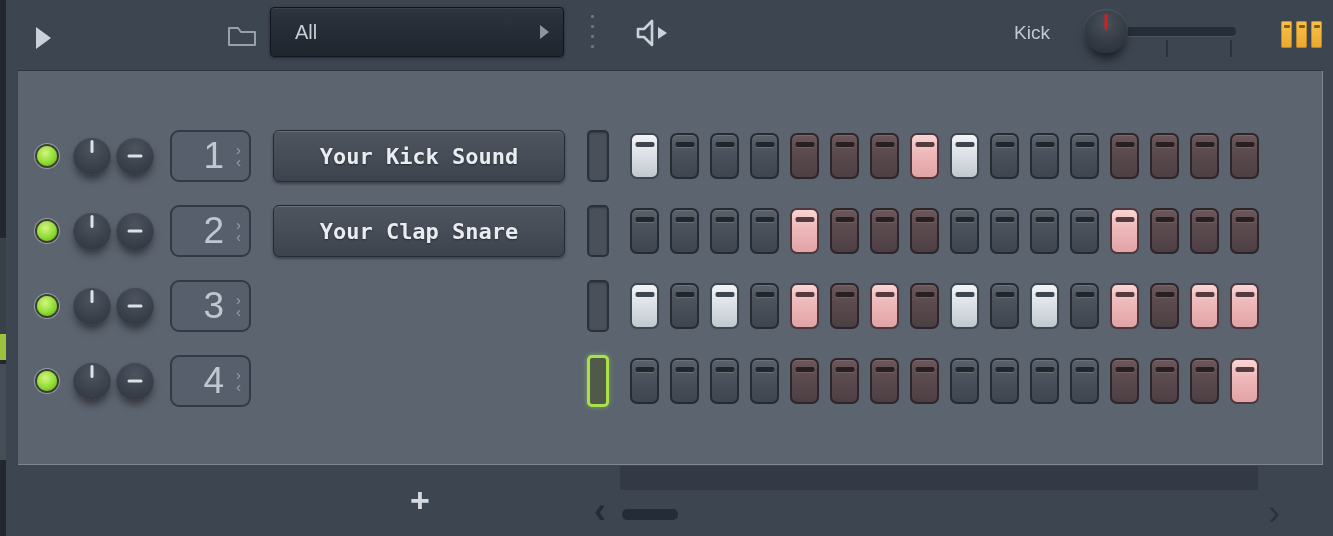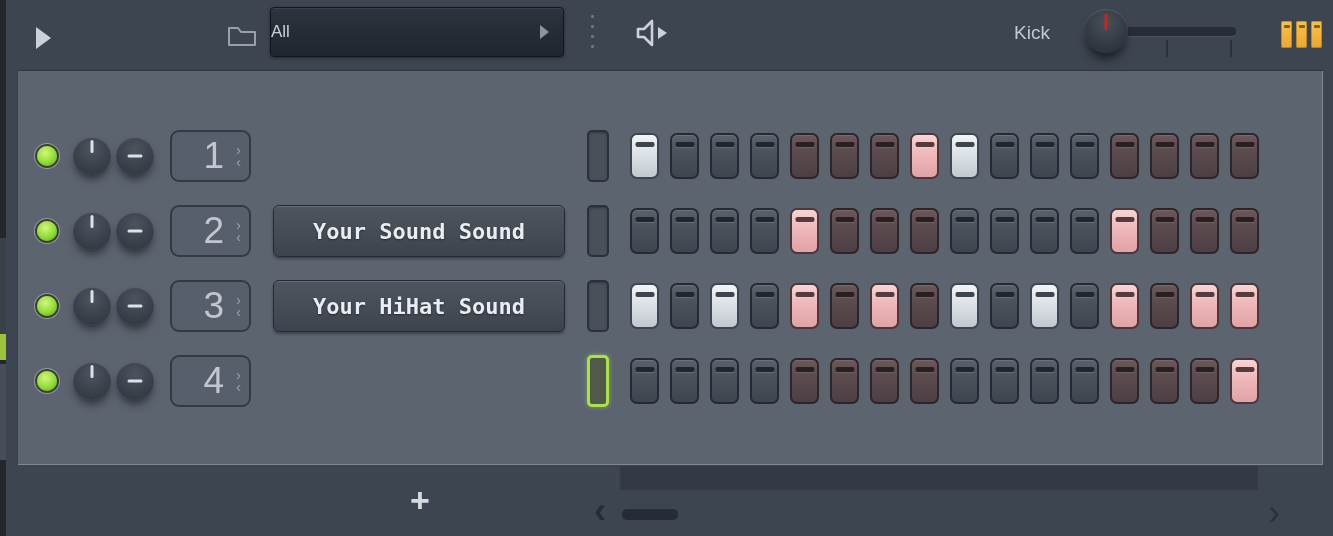--- a/index.html
+++ b/index.html
@@ -19,21 +19,21 @@
   .play-arrow { position:absolute; left:36px; top:27px; width:0; height:0;
     border-top:11px solid transparent; border-bottom:11px solid transparent; border-left:15px solid #ccd1d9; cursor:pointer; }
   .folder-icon { position:absolute; left:226px; top:21px; }
   .dropdown {
     position:absolute; left:270px; top:7px; width:294px; height:50px; border-radius:4px;
     background:linear-gradient(180deg,#2f353e 0%,#262c35 50%,#20262e 100%);
     border:1px solid #12161c;
     box-shadow:inset 0 1px 0 rgba(255,255,255,.07), 0 1px 3px rgba(0,0,0,.45);
     display:flex; align-items:center; cursor:pointer;
   }
-  .dropdown .dd-label { margin-left:0; font-size:17px; color:#c9ced6; }
+  .dropdown .dd-label { margin-left:24px; font-size:20px; color:#c9ced6; }
   .dropdown .dd-arrow { position:absolute; right:14px; top:50%; transform:translateY(-50%);
     width:0; height:0; border-top:7px solid transparent; border-bottom:7px solid transparent; border-left:9px solid #8d949e; }
   .dots-divider { position:absolute; left:591px; top:15px; display:flex; flex-direction:column; gap:7px; }
   .dots-divider span { width:3px; height:3px; background:#6e7683; border-radius:1px; }
   .title-icon { position:absolute; left:634px; top:17px; }
   .window-title { position:absolute; left:678px; top:17px; font-size:29px; font-weight:bold; color:#c6ccd8; letter-spacing:.5px; }
   .swing-label { position:absolute; left:1014px; top:22px; font-size:19px; color:#c3c9d3; }
   .swing-track { position:absolute; left:1098px; top:27px; width:138px; height:9px; border-radius:4px;
     background:#272d37; box-shadow:0 1px 0 rgba(255,255,255,.08); cursor:pointer; }
   .swing-tick { position:absolute; top:40px; width:2px; height:17px; background:#2b313b; }
@@ -154,20 +154,21 @@
         <div class="knob vol">
           <span class="ind-h"></span>
         </div>
         <div class="numbox">
           <span class="num">1</span>
           <span class="spin">
             <span>›</span>
             <span>‹</span>
           </span>
         </div>
+        <button class="name-btn">Your Kick Sound</button>
         <div class="sel"></div>
         <div class="step ga lit" style="left:612px">
           <span class="notch"></span>
         </div>
         <div class="step ga" style="left:652px">
           <span class="notch"></span>
         </div>
         <div class="step ga" style="left:692px">
           <span class="notch"></span>
         </div>
@@ -219,21 +220,21 @@
         <div class="knob vol">
           <span class="ind-h"></span>
         </div>
         <div class="numbox">
           <span class="num">2</span>
           <span class="spin">
             <span>›</span>
             <span>‹</span>
           </span>
         </div>
-        <button class="name-btn">Your Sound Sound</button>
+        <button class="name-btn">Your Clap Snare</button>
         <div class="sel"></div>
         <div class="step ga" style="left:612px">
           <span class="notch"></span>
         </div>
         <div class="step ga" style="left:652px">
           <span class="notch"></span>
         </div>
         <div class="step ga" style="left:692px">
           <span class="notch"></span>
         </div>
@@ -285,21 +286,20 @@
         <div class="knob vol">
           <span class="ind-h"></span>
         </div>
         <div class="numbox">
           <span class="num">3</span>
           <span class="spin">
             <span>›</span>
             <span>‹</span>
           </span>
         </div>
-        <button class="name-btn">Your HiHat Sound</button>
         <div class="sel"></div>
         <div class="step ga lit" style="left:612px">
           <span class="notch"></span>
         </div>
         <div class="step ga" style="left:652px">
           <span class="notch"></span>
         </div>
         <div class="step ga lit" style="left:692px">
           <span class="notch"></span>
         </div>

